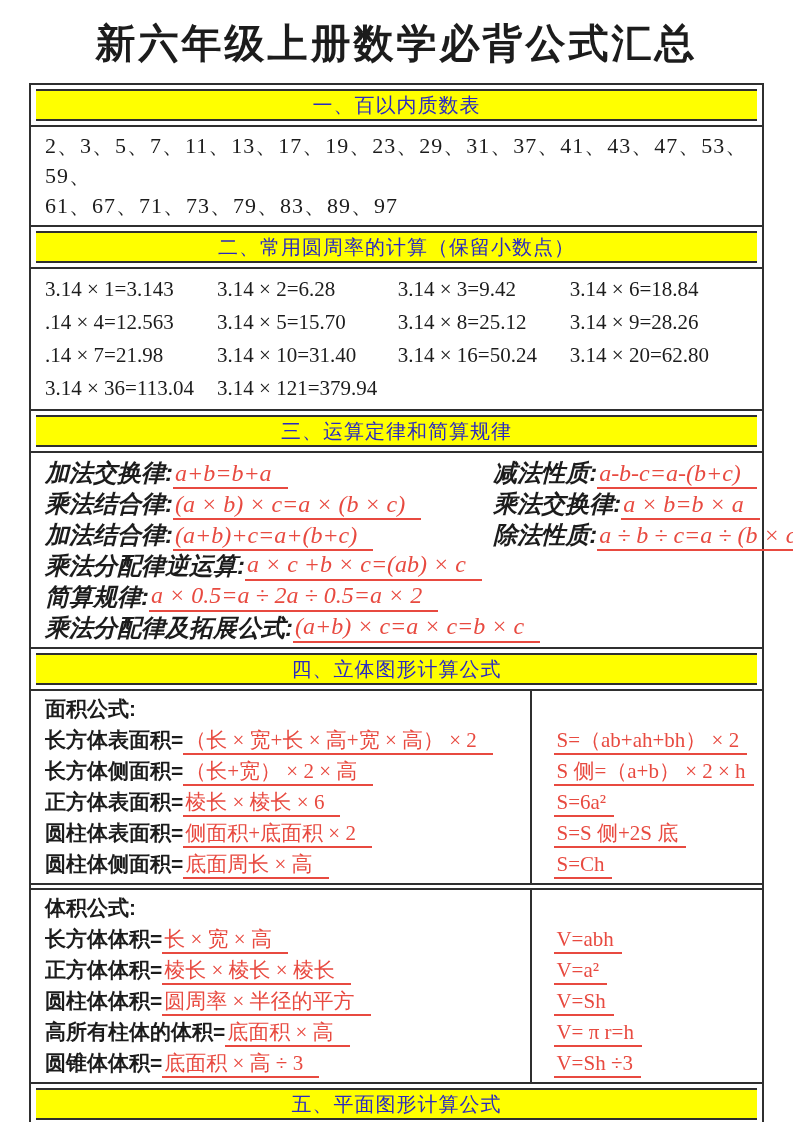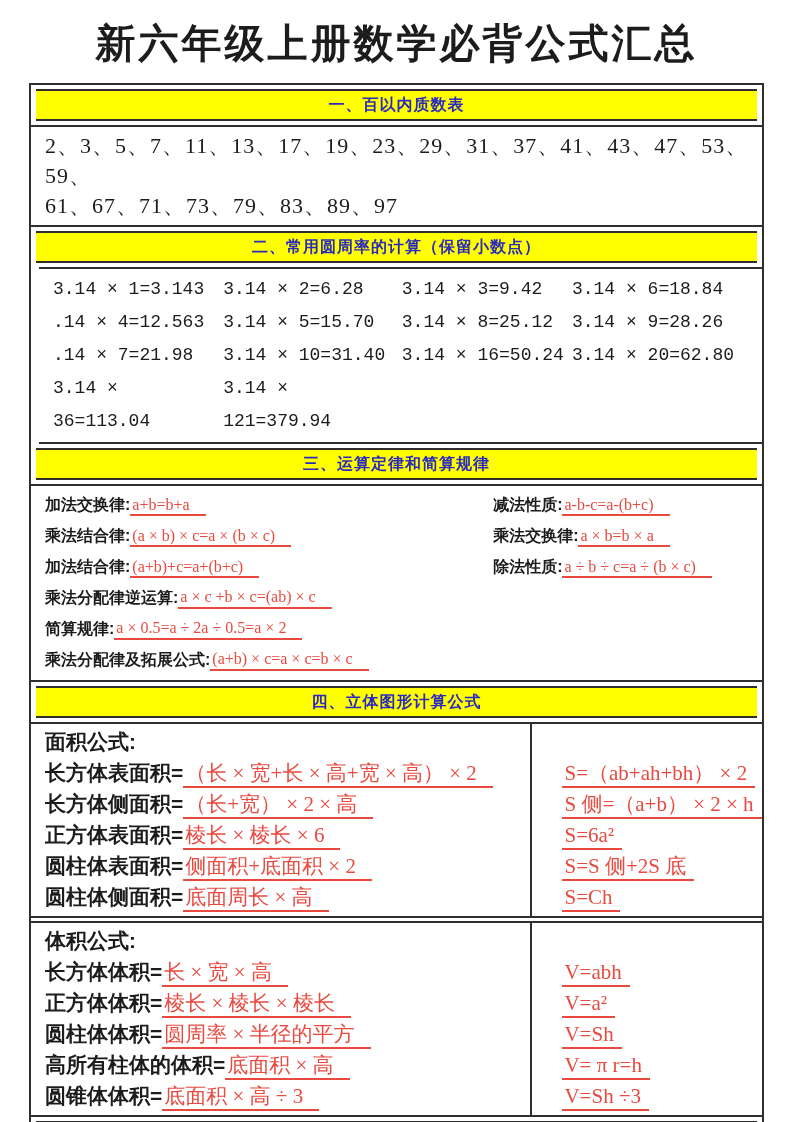--- a/index.html
+++ b/index.html
@@ -20,48 +20,48 @@
     font-family:"Liberation Serif",serif;
   }
   .sheet{
     margin:0 29px;border:2px solid var(--border);padding-bottom:14px;
     background:#ffffff;
   }
   .banner{
     margin:4px 5px;height:28px;line-height:28px;text-align:center;
     background:var(--banner-bg);
     border-top:2px solid var(--border);border-bottom:2px solid var(--border);
-    font-size:16px;font-weight:bold;color:var(--heading-blue);
+    font-size:20px;font-weight:normal;color:var(--heading-blue);
     letter-spacing:1px;
   }
   .sec{
     border-top:2px solid var(--border);border-bottom:2px solid var(--border);
     padding:4px 0 4px 14px;
   }
   .primes{
     font-size:22px;line-height:30px;letter-spacing:1px;
     font-family:"Liberation Serif",serif;
   }
   .pi-grid{
     display:grid;grid-template-columns:24% 25.2% 24% 26.8%;
-    font-family:Liberation Mono, monospace;font-size:18px;line-height:33px;margin-left:8px;
-  }
-  .laws{font-size:16px;}
+    font-family:Liberation Serif, serif;font-size:21px;line-height:33px;
+  }
+  .laws{font-size:24px;font-style:italic;}
   .law-row{display:flex;align-items:center;height:31px;white-space:nowrap;}
   .law-left{width:62.5%;flex:0 0 62.5%;}
   .law-right{flex:1;}
   .law-label{font-weight:bold;}
   .formula{
     color:var(--formula-red);
     font-family:"Liberation Serif",serif;
     border-bottom:2px solid var(--formula-red);
     padding:0 16px 1px 2px;
     white-space:nowrap;
   }
-  .formula.sym{padding:0 8px 1px 2px;margin-left:8px;}
+  .formula.sym{padding:0 8px 1px 2px;}
   .solid-block{
     display:flex;
     border-top:2px solid var(--border);border-bottom:2px solid var(--border);
   }
   .solid-block.volume{margin-top:3px;}
   .col-left{
     width:68.6%;flex:0 0 68.6%;box-sizing:border-box;
     border-right:2px solid var(--border);
     padding:2px 0 4px 14px;
   }

